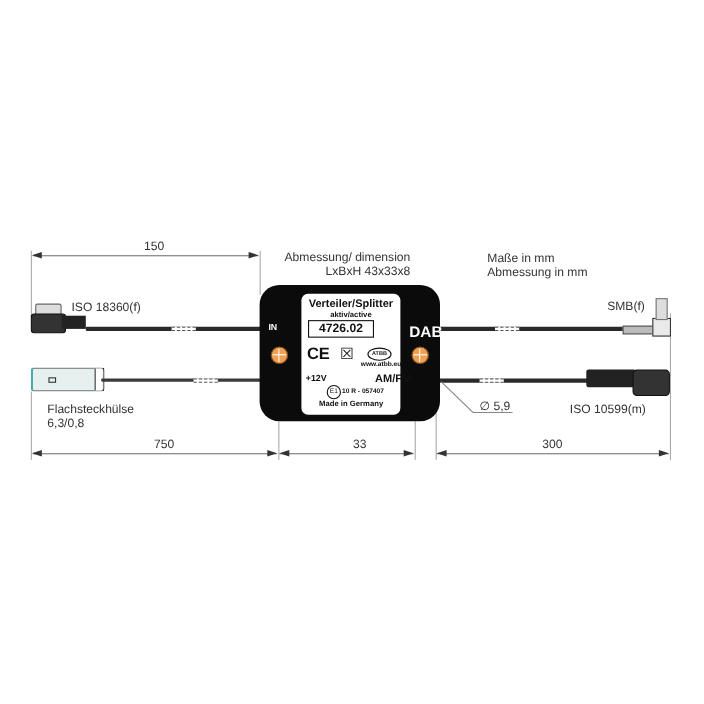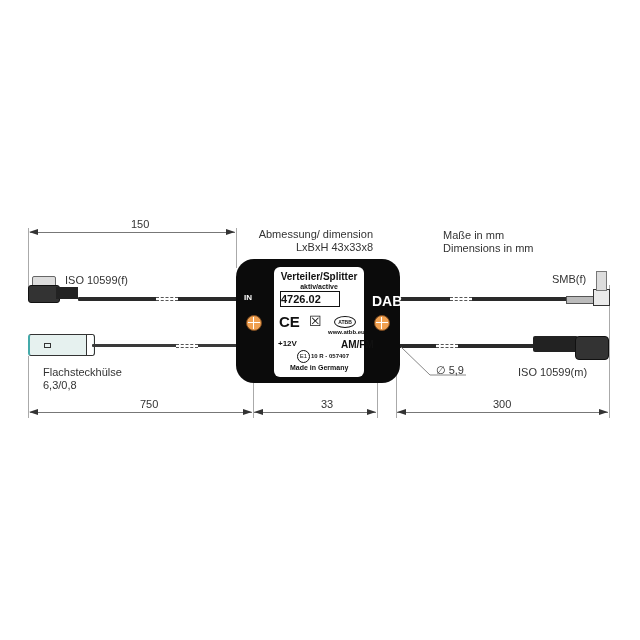--- a/index.html
+++ b/index.html
@@ -24,34 +24,34 @@
 </head>
 <body>
 
 <div class="abs lbl" style="left:258px;top:228px;text-align:right;width:115px;">
   <div>Abmessung/ dimension</div>
   <div>LxBxH 43x33x8</div>
 </div>
 
 <div class="abs lbl" style="left:443px;top:229px;">
   <div>Maße in mm</div>
-  <div>Dimensions in mm</div>
+  <div>Abmessung in mm</div>
 </div>
 
 <div class="vline" style="left:28px;top:228px;height:60px;"></div>
 <div class="vline" style="left:236px;top:228px;height:40px;"></div>
 <div class="dim-line" style="left:30px;top:232px;width:205px;"></div>
 <div class="arrow-l" style="left:29px;top:229px;"></div>
 <div class="arrow-r" style="left:226px;top:229px;"></div>
 <div class="abs lbl" style="left:131px;top:218px;">150</div>
 
 <div class="abs" style="left:32px;top:276px;width:22px;height:10px;background:#ddd;border:1px solid #666;border-radius:2px;"></div>
 <div class="abs" style="left:28px;top:285px;width:30px;height:16px;background:#333;border:1px solid #111;border-radius:3px;"></div>
 <div class="abs" style="left:56px;top:287px;width:22px;height:12px;background:#222;"></div>
-<div class="abs lbl" style="left:65px;top:274px;">ISO 10599(f)</div>
+<div class="abs lbl" style="left:65px;top:274px;">ISO 18360(f)</div>
 <div class="cable" style="left:78px;top:297px;width:160px;"></div>
 <div class="break" style="left:156px;top:297px;width:22px;"></div>
 
 <div class="abs" style="left:28px;top:334px;width:64px;height:20px;background:#e6f1ef;border:1px solid #333;border-left:2px solid #4aa;border-radius:3px;">
   <div class="abs" style="left:14px;top:8px;width:5px;height:3px;border:1px solid #333;"></div>
   <div class="abs" style="left:56px;top:0;width:6px;height:20px;background:#fff;border-left:1px solid #333;"></div>
 </div>
 <div class="cable thin" style="left:92px;top:344px;width:146px;"></div>
 <div class="break" style="left:176px;top:344px;width:22px;"></div>
 <div class="abs lbl" style="left:30px;top:366px;margin-left:13px;">
@@ -100,21 +100,21 @@
 
 <div class="box">
   <div class="screw" style="left:10px;top:56px;"></div>
   <div class="screw" style="left:138px;top:56px;"></div>
   <div class="label-panel">
     <div style="font-size:10px;margin-top:4px;">Verteiler/Splitter</div>
     <div style="font-size:7px;margin-top:1px;">aktiv/active</div>
   </div>
   <div class="abs" style="left:8px;top:34px;font-size:8px;font-weight:bold;color:#fff;">IN</div>
   <div class="abs" style="left:136px;top:34px;font-size:14px;font-weight:bold;color:#fff;">DAB</div>
-  <div class="abs" style="left:44px;top:32px;width:58px;height:14px;border:1.5px solid #111;background:#fff;text-align:left;font-size:11px;font-weight:bold;line-height:14px;color:#111;">4726.02</div>
+  <div class="abs" style="left:44px;top:32px;width:58px;height:14px;border:1.5px solid #111;background:#fff;text-align:center;font-size:11px;font-weight:bold;line-height:14px;color:#111;">4726.02</div>
   <div class="abs" style="left:43px;top:54px;font-size:15px;font-weight:bold;color:#111;">CE</div>
   <div class="abs" style="left:73px;top:54px;font-size:14px;color:#111;">☒</div>
   <div class="abs" style="left:98px;top:57px;width:20px;height:10px;border:1.5px solid #111;border-radius:50%;font-size:5px;line-height:10px;text-align:center;color:#111;font-weight:bold;">ATBB</div>
   <div class="abs" style="left:92px;top:70px;font-size:6px;font-weight:bold;color:#111;">www.atbb.eu</div>
   <div class="abs" style="left:42px;top:80px;font-size:8px;font-weight:bold;color:#111;">+12V</div>
   <div class="abs" style="left:105px;top:80px;font-size:10px;font-weight:bold;color:#111;">AM/FM</div>
   <div class="abs" style="left:61px;top:91px;width:11px;height:11px;border:1px solid #111;border-radius:50%;font-size:6px;line-height:11px;text-align:center;color:#111;">E1</div>
   <div class="abs" style="left:75px;top:94px;font-size:6px;font-weight:bold;color:#111;">10 R - 057407</div>
   <div class="abs" style="left:54px;top:105px;font-size:7px;font-weight:bold;color:#111;">Made in Germany</div>
 </div>

